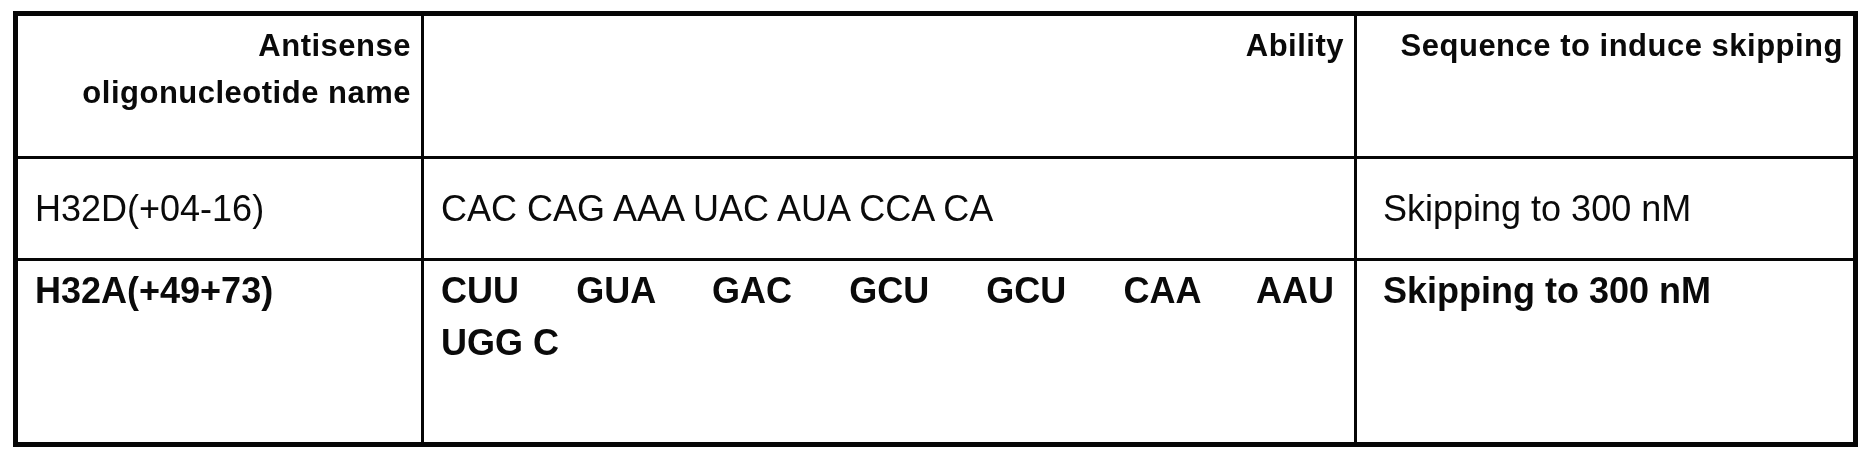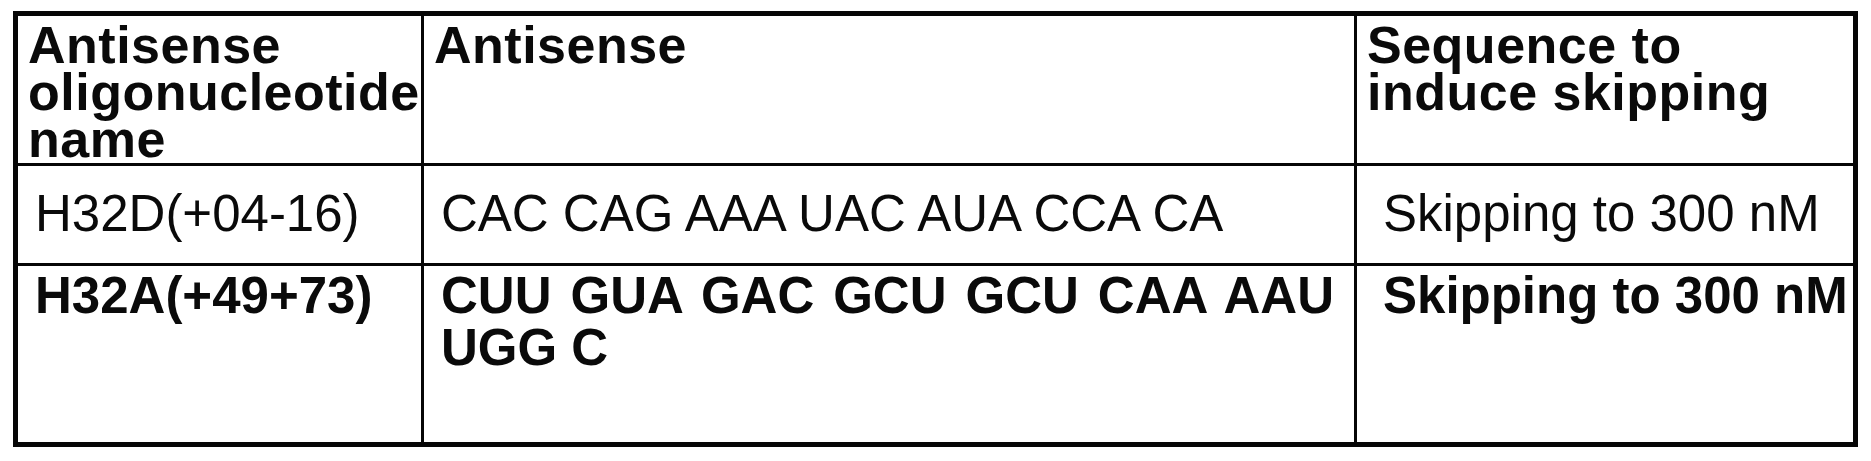--- a/index.html
+++ b/index.html
@@ -29,34 +29,34 @@
     background: #ffffff;
   }
   table.asn-table, table.asn-table th, table.asn-table td {
     border: 3px solid #060606;
   }
   table.asn-table {
     border-width: 5px;
   }
   th {
     font-weight: bold;
-    font-size: 52px;
+    font-size: 31px;
     line-height: 47px;
-    text-align: left;
+    text-align: right;
     vertical-align: top;
     padding: 6px 10px 0 10px;
     letter-spacing: 0.5px;
   }
   tr.hdr { height: 144px; }
   tr.r1  { height: 62px; }
   tr.r2  { height: 60px; }
   tr.r3  { height: 60px; }
   tr.r4  { height: 108px; font-weight: bold; }
   td {
-    font-size: 51px;
+    font-size: 36px;
     line-height: 52px;
     vertical-align: middle;
     padding: 0 12px;
     white-space: nowrap;
     overflow: hidden;
   }
   td.name-cell { padding-left: 17px; }
   td.seq-cell  { padding-left: 17px; padding-right: 20px; }
   td.abil-cell { padding-left: 26px; }
   tr.r4 td {
@@ -76,21 +76,21 @@
 <div class="page">
   <table class="asn-table">
     <colgroup>
       <col style="width:407px">
       <col style="width:933px">
       <col style="width:500px">
     </colgroup>
     <thead>
       <tr class="hdr">
         <th>Antisense oligonucleotide name</th>
-        <th>Antisense</th>
+        <th>Ability</th>
         <th>Sequence to induce skipping</th>
       </tr>
     </thead>
     <tbody>
       <tr class="r1">
         <td class="name-cell">H32D(+04-16)</td>
         <td class="seq-cell">
           <span class="seq-line seq-line1">CAC CAG AAA UAC AUA CCA CA</span>
 
         </td>

